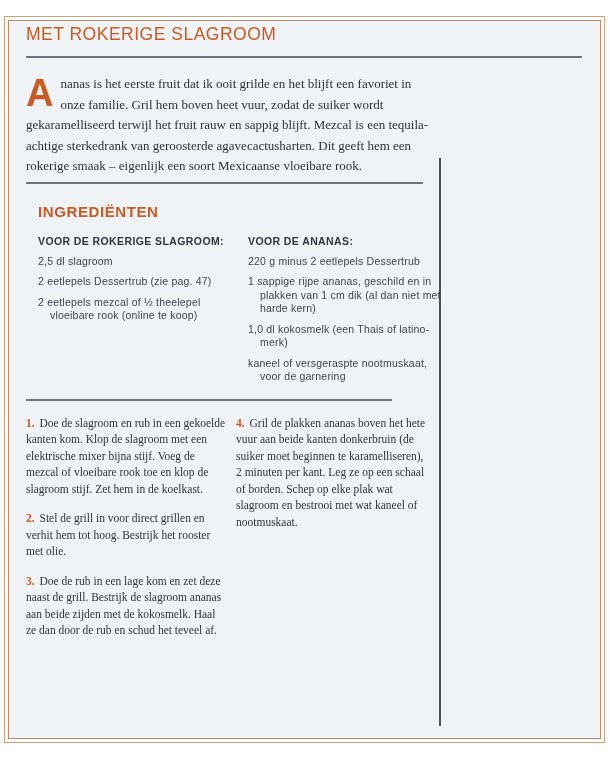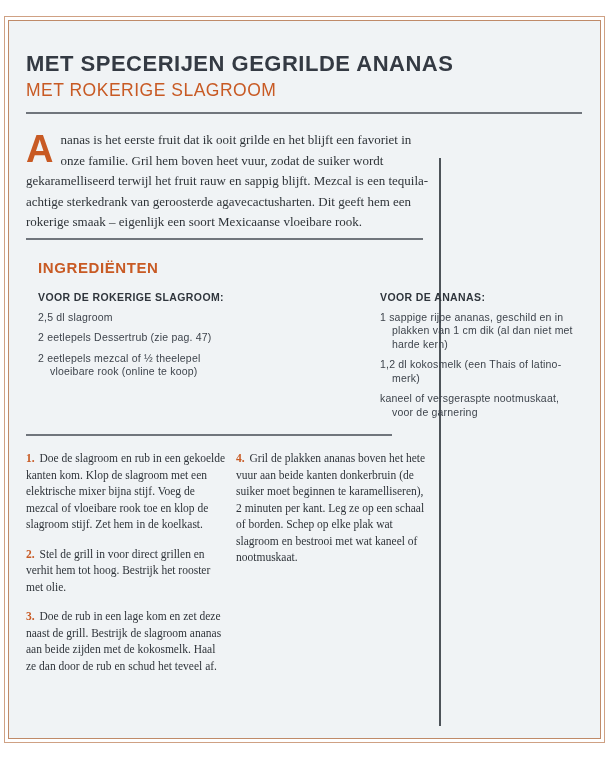--- a/index.html
+++ b/index.html
@@ -26,21 +26,21 @@
 
   .intro { margin-top:16px; width:408px; font-family:"Liberation Serif", serif;
            font-size:13px; line-height:20.5px; color:#2e3338; text-align:left; }
   .drop-cap { float:left; font-family:"Liberation Sans", sans-serif;
               font-size:38px; line-height:32px; font-weight:bold;
               color:#c85a24; margin:3px 7px 0 0; }
 
   .ingredients { padding-left:12px; }
   .ingredients-heading { margin-top:20px; font-size:15px; font-weight:bold;
                          letter-spacing:0.6px; color:#c85a24; line-height:15px; }
-  .ing-cols { display:flex; margin-top:15px;justify-content:space-between; }
+  .ing-cols { display:flex; margin-top:15px; }
   .ing-col-1 { width:198px; margin-right:12px; }
   .ing-col-2 { width:202px; }
   .ing-header { font-size:10.5px; font-weight:bold; letter-spacing:0.4px;
                 color:#2f353c; margin-bottom:7px; line-height:14px; }
   .ing-item { font-size:10.5px; line-height:13.5px; color:#3e444c;
               letter-spacing:0.2px; margin-bottom:7px;
               padding-left:12px; text-indent:-12px; }
 
   .steps { display:flex; margin-top:14px; }
   .steps-col-1 { width:202px; margin-right:8px; }
@@ -53,43 +53,43 @@
                     width:2px; height:568px; background:#4d5359; }
 </style>
 </head>
 <body>
 
 <div class="frame-outer">
   <div class="frame-inner">
     <div class="column-divider"></div>
     <div class="content">
 
-      <h1 class="page-title">MET SPECERIJEN GEGRILDE ANANAS</h1>
       <h2 class="page-subtitle">MET ROKERIGE SLAGROOM</h2>
 
 
       <hr class="rule rule-top">
 
       <p class="intro"><span class="drop-cap">A</span><span>nanas is het eerste fruit dat ik ooit grilde en het blijft een favoriet in onze familie. Gril hem boven heet vuur, zodat de suiker wordt gekaramelliseerd terwijl het fruit rauw en sappig blijft. Mezcal is een tequila-achtige sterkedrank van geroosterde agavecactusharten. Dit geeft hem een rokerige smaak – eigenlijk een soort Mexicaanse vloeibare rook.</span></p>
 
       <hr class="rule rule-mid">
 
       <div class="ingredients">
         <div class="ingredients-heading">INGREDIËNTEN</div>
         <div class="ing-cols">
           <div class="ing-col-1">
             <div class="ing-header">VOOR DE ROKERIGE SLAGROOM:</div>
             <div class="ing-item">2,5 dl slagroom</div>
             <div class="ing-item">2 eetlepels Dessertrub (zie pag. 47)</div>
             <div class="ing-item">2 eetlepels mezcal of ½ theelepel vloeibare rook (online te koop)</div>
           </div>
           <div class="ing-col-2">
             <div class="ing-header">VOOR DE ANANAS:</div>
+            <div class="ing-item">220 g minus 2 eetlepels Dessertrub</div>
             <div class="ing-item">1 sappige rijpe ananas, geschild en in plakken van 1 cm dik (al dan niet met harde kern)</div>
-            <div class="ing-item">1,2 dl kokosmelk (een Thais of latino-merk)</div>
+            <div class="ing-item">1,0 dl kokosmelk (een Thais of latino-merk)</div>
             <div class="ing-item">kaneel of versgeraspte nootmuskaat, voor de garnering</div>
           </div>
         </div>
       </div>
 
       <hr class="rule rule-low">
 
       <div class="steps">
         <div class="steps-col-1">
           <p class="step"><span class="step-num">1.</span> <span>Doe de slagroom en rub in een gekoelde kanten kom. Klop de slagroom met een elektrische mixer bijna stijf. Voeg de mezcal of vloeibare rook toe en klop de slagroom stijf. Zet hem in de koelkast.</span></p>

